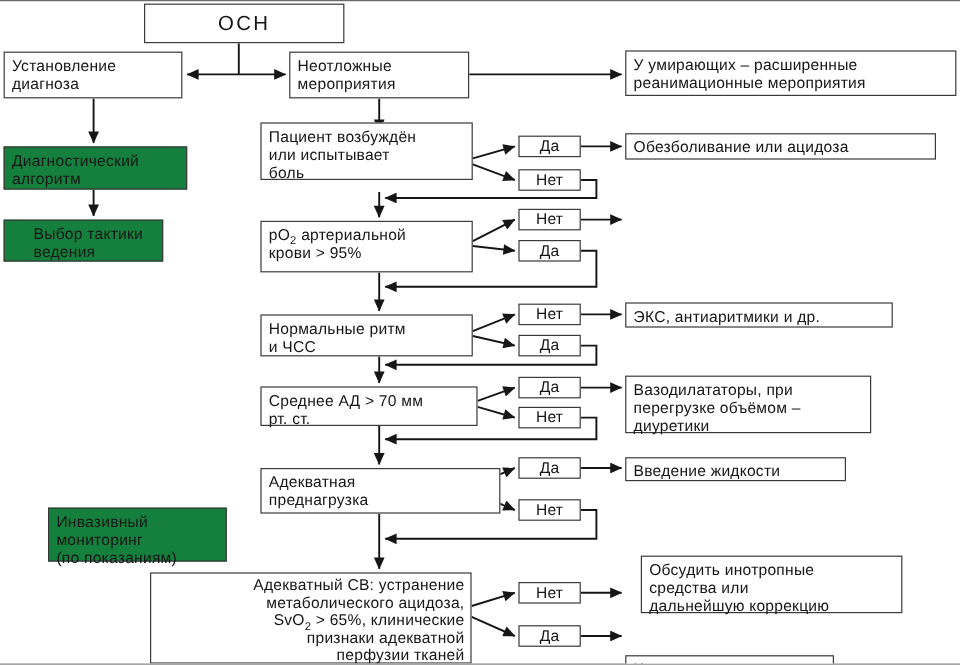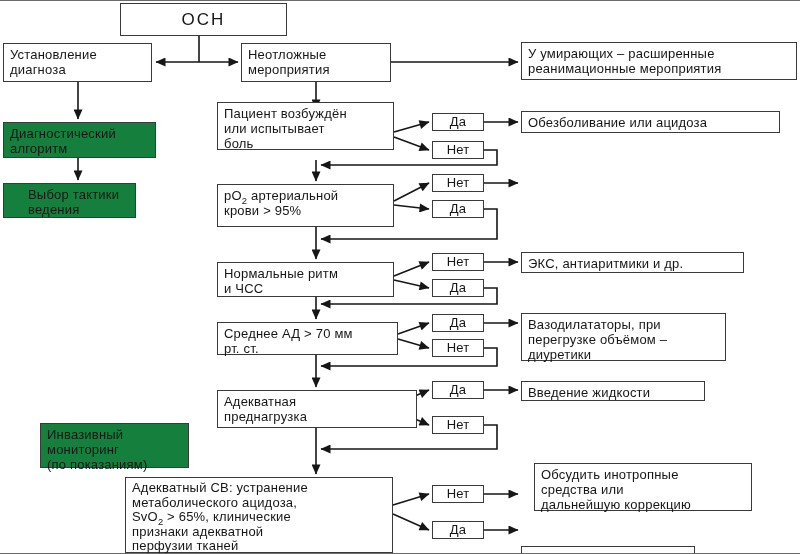--- a/index.html
+++ b/index.html
@@ -108,21 +108,21 @@
   <div class="box" style="left:217px;top:183px;width:177px;height:43px;"><span>рО</span><sub>2</sub><span> артериальной
 крови &gt; 95%</span></div>
 
   <div class="box" style="left:217px;top:261px;width:177px;height:35px;">Нормальные ритм
 и ЧСС</div>
   <div class="box" style="left:217px;top:321px;width:181px;height:33px;">Среднее АД &gt; 70 мм
 рт. ст.</div>
   <div class="box" style="left:217px;top:389px;width:200px;height:38px;">Адекватная
 преднагрузка</div>
 
-  <div class="box" style="left:125px;top:476px;width:268px;height:76px;line-height:1.12;"><span>Адекватный СВ: устранение
+  <div class="box" style="left:125px;top:476px;width:268px;height:76px;line-height:1.12;text-align:right;"><span>Адекватный СВ: устранение
 метаболического ацидоза,
 SvO</span><sub>2</sub><span> &gt; 65%, клинические
 признаки адекватной
 перфузии тканей</span></div>
 
   <div class="box answer" style="left:432px;top:112px;width:52px;height:18px;">Да</div>
   <div class="box answer" style="left:432px;top:140px;width:52px;height:18px;">Нет</div>
   <div class="box answer" style="left:432px;top:173px;width:52px;height:18px;">Нет</div>
   <div class="box answer" style="left:432px;top:199px;width:52px;height:18px;">Да</div>
   <div class="box answer" style="left:432px;top:252px;width:52px;height:18px;">Нет</div>

